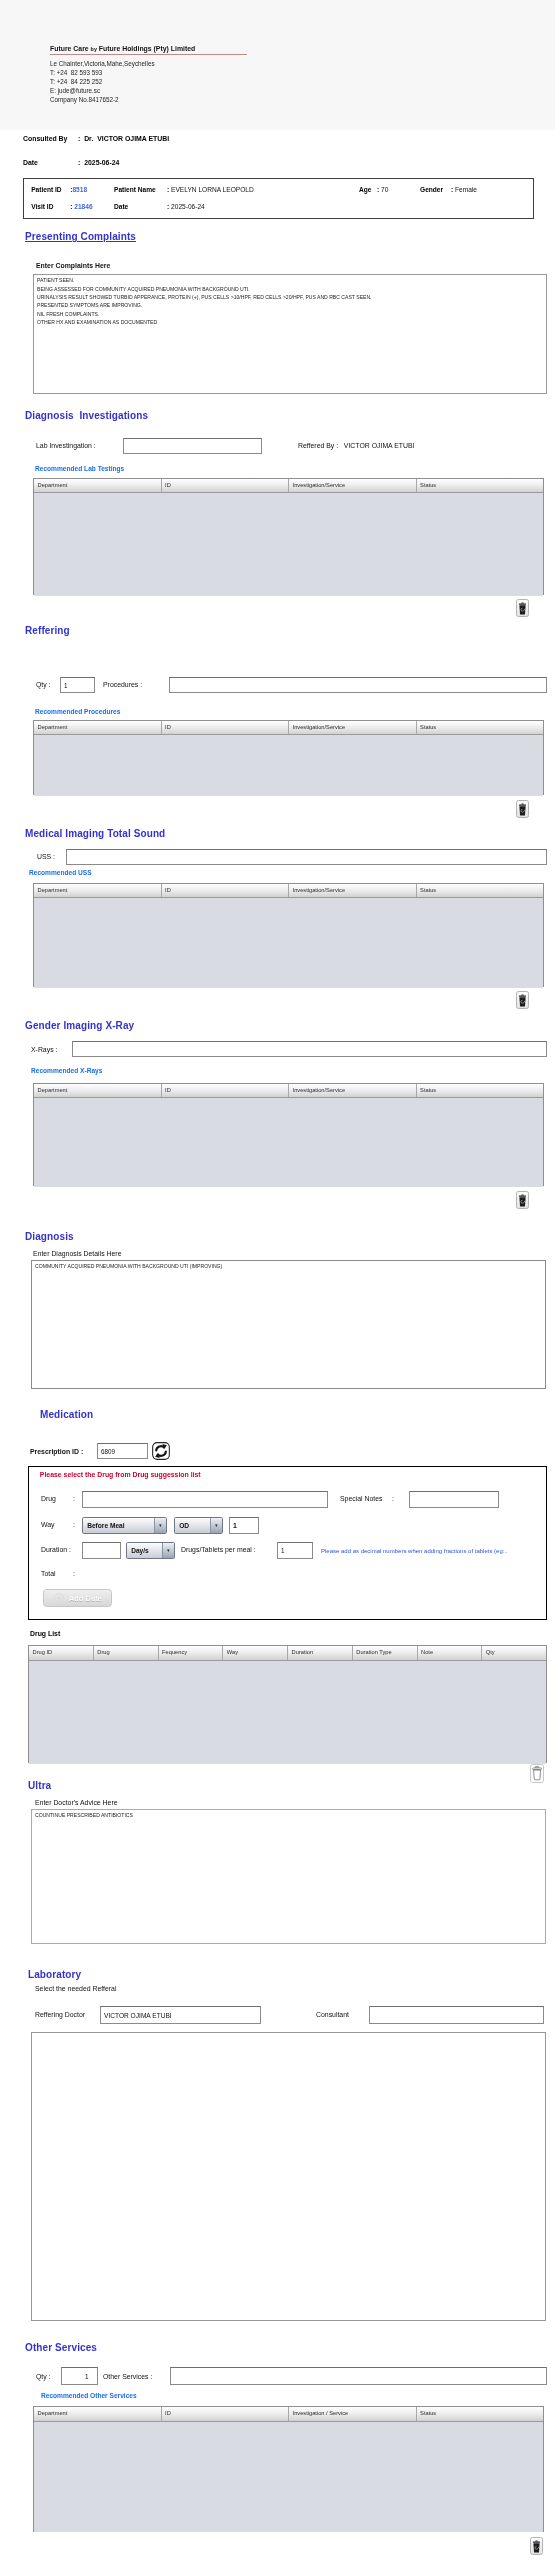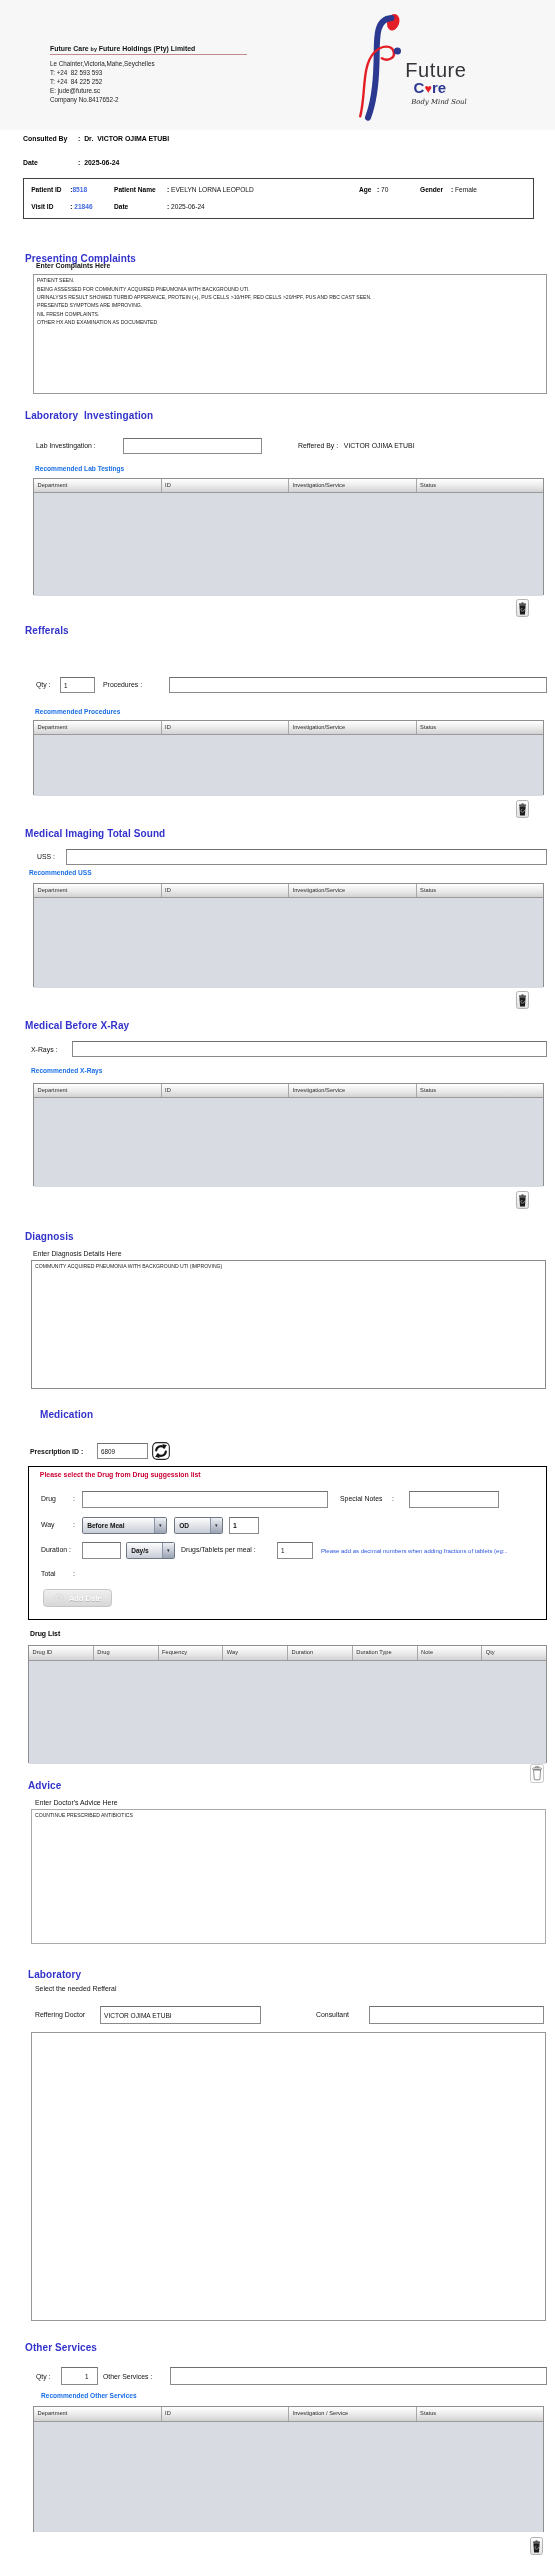--- a/index.html
+++ b/index.html
@@ -73,57 +73,44 @@
   <div class="hdr-band">
     <div class="abs" style="left:50px;top:45px;">
       <div class="co-name"><span>Future Care</span> <span class="by">by</span> <span>Future Holdings (Pty) Limited</span></div>
       <div class="co-rule"></div>
       <div class="co-line">Le Chainter,Victoria,Mahe,Seychelles</div>
       <div class="co-line">T: +24  82 593 593</div>
       <div class="co-line">T: +24  84 225 252</div>
       <div class="co-line">E: jude@future.sc</div>
       <div class="co-line">Company No.8417652-2</div>
     </div>
-    <div class="logo">
-      <svg width="48" height="115" viewBox="0 0 80 185">
-        <ellipse cx="62" cy="22" rx="10" ry="14" fill="#e31e26" transform="rotate(18 62 22)"></ellipse>
-        <path d="M59 15 C29 17 36 58 34 94 C33 130 28 160 20 181" stroke="#2b3990" stroke-width="10" fill="none" stroke-linecap="round"></path>
-        <path d="M7 179 C17 140 9 96 30 73 C44 58 61 61 63 72 C65 82 53 88 43 82" stroke="#e31e26" stroke-width="4" fill="none" stroke-linecap="round"></path>
-        <circle cx="69" cy="70" r="6" fill="#2b3990"></circle>
-      </svg>
-      <div class="logo-text">
-        <div class="logo-future">Future</div>
-        <div class="logo-care"><span>C</span><span class="heart">♥</span><span>re</span></div>
-        <div class="logo-tag">Body Mind Soul</div>
-      </div>
-    </div>
   </div>
 
   <div class="boldrow" style="left:23px;top:135px;"><span class="lw">Consulted By</span><span>:</span>  <span>Dr.  VICTOR OJIMA ETUBI</span></div>
   <div class="boldrow" style="left:23px;top:159px;"><span class="lw">Date</span><span>:</span>  <span>2025-06-24</span></div>
 
   <div class="pbar">
     <div class="pb-item" style="left:7.2px;top:6.6px;"><span class="pb-lab" style="width:39px;">Patient ID</span><span>:</span><span class="pb-id">8518</span></div>
     <div class="pb-item" style="left:90px;top:6.6px;"><span class="pb-lab" style="width:53px;">Patient Name</span><span>:</span> <span class="pb-val">EVELYN LORNA LEOPOLD</span></div>
     <div class="pb-item" style="left:335px;top:6.6px;"><span class="pb-lab" style="width:18px;">Age</span><span>:</span> <span class="pb-val">70</span></div>
     <div class="pb-item" style="left:396px;top:6.6px;"><span class="pb-lab" style="width:31px;">Gender</span><span>:</span> <span class="pb-val">Female</span></div>
     <div class="pb-item" style="left:7.2px;top:24px;"><span class="pb-lab" style="width:39px;">Visit ID</span><span>:</span> <span class="pb-id">21846</span></div>
     <div class="pb-item" style="left:90px;top:24px;"><span class="pb-lab" style="width:53px;">Date</span><span>:</span> <span class="pb-val">2025-06-24</span></div>
   </div>
 
-  <div class="sec-title" style="left:25px;top:253px;">Presenting Complaints</div>
+  <div class="sec-title" style="left:25px;top:231px;text-decoration:underline;">Presenting Complaints</div>
   <div class="blbl" style="left:36px;top:262px;">Enter Complaints Here</div>
   <textarea class="ta" style="left: 33px; top: 274px; width: 514px; height: 120px;">PATIENT SEEN.
 BEING ASSESSED FOR COMMUNITY ACQUIRED PNEUMONIA WITH BACKGROUND UTI.
 URINALYSIS RESULT SHOWED TURBID APPERANCE, PROTEIN (+), PUS CELLS &gt;10/HPF, RED CELLS &gt;20/HPF, PUS AND RBC CAST SEEN.
 PRESENTED SYMPTOMS ARE IMPROVING.
 NIL FRESH COMPLAINTS.
 OTHER HX AND EXAMINATION AS DOCUMENTED</textarea>
 
-  <div class="sec-title" style="left:25px;top:410px;">Laboratory  Investingation</div>
+  <div class="sec-title" style="left:25px;top:410px;">Diagnosis  Investigations</div>
   <div class="lbl" style="left:36px;top:442px;">Lab Investingation :</div>
   <input class="inp" style="left: 123px; top: 438px; width: 139px; height: 15.5px;">
   <div class="lbl" style="left:298px;top:442px;"><span>Reffered By :</span>   <span>VICTOR OJIMA ETUBI</span></div>
   <div class="bluelbl" style="left:35px;top:465px;">Recommended Lab Testings</div>
   <div class="tbl" style="left:33px;top:478px;width:511px;height:117px;">
     <div class="tbl-head">
       <div class="th">Department</div>
       <div class="th">ID</div>
       <div class="th">Investigation/Service</div>
       <div class="th">Status</div>
@@ -133,21 +120,21 @@
   <div class="trash-dark" style="left:516px;top:599px;">
     <svg width="9" height="13" viewBox="0 0 15 22">
       <rect x="5.5" y="0.8" width="4" height="1.8" rx="0.9" fill="#222"></rect>
       <rect x="1.5" y="2.6" width="12" height="1.9" rx="0.9" fill="#222"></rect>
       <path d="M2.2 5.4 L12.8 5.4 L11.6 21 L3.4 21 Z" fill="#1b1b1b"></path>
       <path d="M7.5 10.5 a2.6 2.6 0 1 0 2.6 2.6" stroke="#cfcfcf" stroke-width="0.9" fill="none"></path>
       <path d="M10.4 11.4 l-0.2 2 1.7-1 z" fill="#cfcfcf"></path>
     </svg>
   </div>
 
-  <div class="sec-title" style="left:25px;top:625px;">Refferals</div>
+  <div class="sec-title" style="left:25px;top:625px;">Reffering</div>
   <div class="lbl" style="left:36px;top:681px;">Qty :</div>
   <input class="inp" style="left: 60px; top: 677px; width: 35px; height: 16px;" value="1">
   <div class="lbl" style="left:103px;top:681px;">Procedures :</div>
   <input class="inp" style="left: 169px; top: 677px; width: 378px; height: 16px;">
   <div class="bluelbl" style="left:35px;top:708px;">Recommended Procedures</div>
   <div class="tbl" style="left:33px;top:720px;width:511px;height:75px;">
     <div class="tbl-head">
       <div class="th">Department</div>
       <div class="th">ID</div>
       <div class="th">Investigation/Service</div>
@@ -181,21 +168,21 @@
   <div class="trash-dark" style="left:516px;top:991px;">
     <svg width="9" height="13" viewBox="0 0 15 22">
       <rect x="5.5" y="0.8" width="4" height="1.8" rx="0.9" fill="#222"></rect>
       <rect x="1.5" y="2.6" width="12" height="1.9" rx="0.9" fill="#222"></rect>
       <path d="M2.2 5.4 L12.8 5.4 L11.6 21 L3.4 21 Z" fill="#1b1b1b"></path>
       <path d="M7.5 10.5 a2.6 2.6 0 1 0 2.6 2.6" stroke="#cfcfcf" stroke-width="0.9" fill="none"></path>
       <path d="M10.4 11.4 l-0.2 2 1.7-1 z" fill="#cfcfcf"></path>
     </svg>
   </div>
 
-  <div class="sec-title" style="left:25px;top:1020px;">Medical Before X-Ray</div>
+  <div class="sec-title" style="left:25px;top:1020px;">Gender Imaging X-Ray</div>
   <div class="lbl" style="left:31px;top:1046px;">X-Rays :</div>
   <input class="inp" style="left: 72px; top: 1041px; width: 475px; height: 16px;">
   <div class="bluelbl" style="left:31px;top:1067px;">Recommended X-Rays</div>
   <div class="tbl" style="left:33px;top:1083px;width:511px;height:103px;">
     <div class="tbl-head">
       <div class="th">Department</div>
       <div class="th">ID</div>
       <div class="th">Investigation/Service</div>
       <div class="th">Status</div>
     </div>
@@ -287,21 +274,21 @@
     <div class="tbl-body" style="height:103px;"></div>
   </div>
 
   <div class="trash-light" style="left:530px;top:1764px;">
     <svg width="10.2" height="14.3" viewBox="0 0 17 24">
       <rect x="5.5" y="0.9" width="6" height="2.4" rx="1" fill="#fff" stroke="#555" stroke-width="1"></rect>
       <rect x="0.9" y="3.3" width="15.2" height="2.6" rx="1.3" fill="#fff" stroke="#555" stroke-width="1"></rect>
       <path d="M2.6 6.8 L14.4 6.8 L13.2 22 a1.3 1.3 0 0 1 -1.3 1.1 L5.1 23.1 a1.3 1.3 0 0 1 -1.3 -1.1 Z" fill="#fff" stroke="#555" stroke-width="1.1"></path>
     </svg>
   </div>
-  <div class="sec-title" style="left:28px;top:1780px;">Advice</div>
+  <div class="sec-title" style="left:28px;top:1780px;">Ultra</div>
   <div class="lbl" style="left:35px;top:1799px;">Enter Doctor's Advice Here</div>
   <textarea class="ta" style="left: 31px; top: 1809px; width: 515px; height: 135px; border-color: rgb(170, 170, 170);">COUNTINUE PRESCRIBED ANTIBIOTICS</textarea>
 
   <div class="sec-title" style="left:28px;top:1969px;">Laboratory</div>
   <div class="lbl" style="left:35px;top:1985px;">Select the needed Refferal</div>
   <div class="lbl" style="left:35px;top:2011px;">Reffering Doctor</div>
   <input class="inp" style="left: 100px; top: 2006px; width: 161px; height: 18px; font-size: 6.6px;" value="VICTOR OJIMA ETUBI">
   <div class="lbl" style="left:316px;top:2011px;">Consultant</div>
   <input class="inp" style="left: 369px; top: 2006px; width: 175px; height: 18px;" value="">
   <div class="bigbox" style="left:31px;top:2032px;width:515px;height:289px;"></div>

